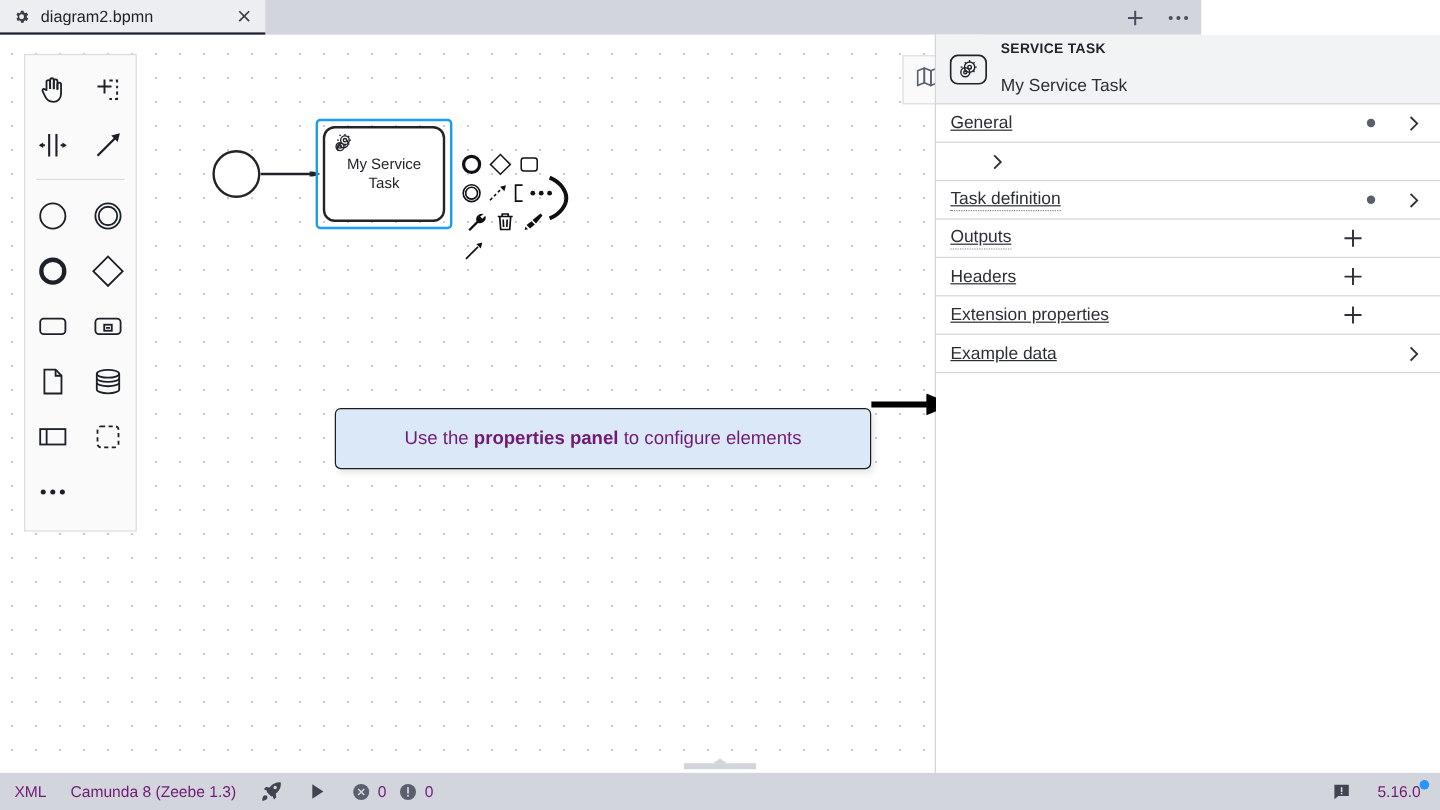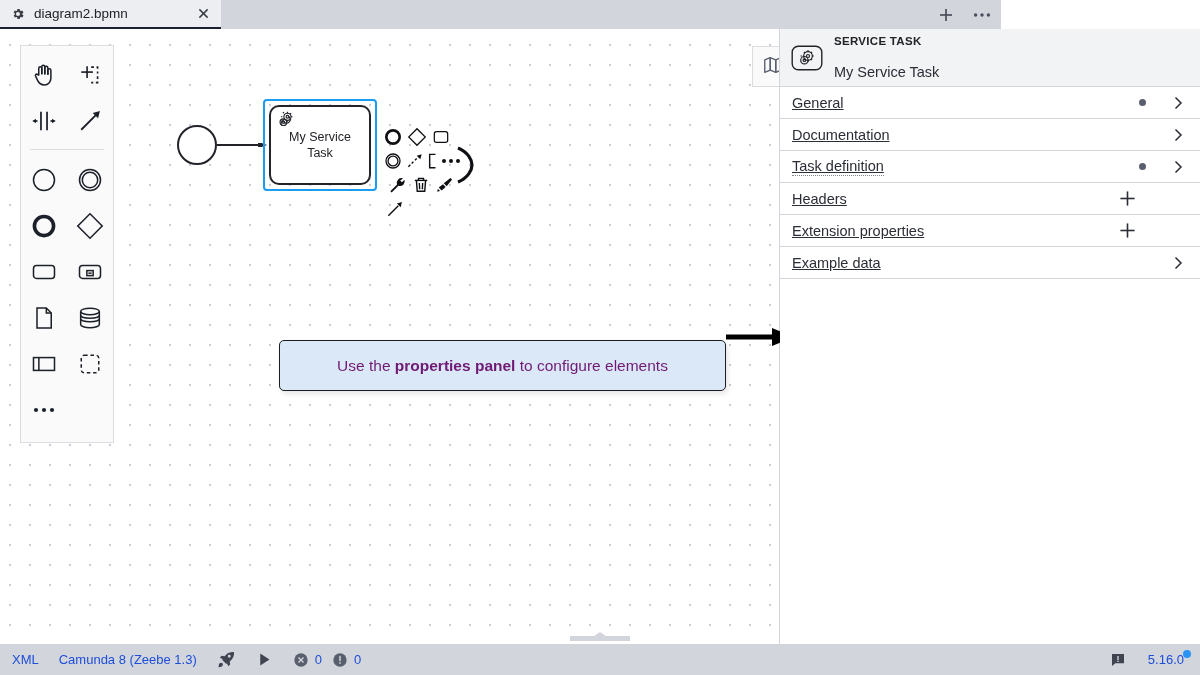--- a/index.html
+++ b/index.html
@@ -267,21 +267,21 @@
 
   
   .statusbar {
     position: absolute; left: 0; top: 644px;
     width: 1200px; height: 31px;
     background: #d2d5dc;
     display: flex; align-items: center;
     padding: 0 12px;
     box-sizing: border-box;
     font-size: 13px;
-    color: #1d4ed8;
+    color: #701a75;
   }
   .sb-item {
     display: flex; align-items: center;
     margin-right: 20px;
     white-space: nowrap;
   }
   .sb-icon {
     display: flex; align-items: center; justify-content: center;
     color: #3f4450;
   }
@@ -601,41 +601,50 @@
       <span class="group-label">General</span>
       <span class="group-dot"></span>
       <span class="group-chev">
         <svg width="11" height="14" viewBox="0 0 11 14" fill="none" stroke="#2b2e36" stroke-width="1.5">
             <path d="M2.5 1.5L8 7l-5.5 5.5"></path>
           </svg>
       </span>
     </div>
 
     <div class="group-row">
-      <span class="group-label">Documentation</span>
       <span class="group-dot hidden"></span>
       <span class="group-chev">
         <svg width="11" height="14" viewBox="0 0 11 14" fill="none" stroke="#2b2e36" stroke-width="1.5">
             <path d="M2.5 1.5L8 7l-5.5 5.5"></path>
           </svg>
       </span>
     </div>
 
     <div class="group-row">
       <span class="group-label dotted">Task definition</span>
       <span class="group-spacer"></span>
       <span class="group-dot"></span>
       <span class="group-chev">
         <svg width="11" height="14" viewBox="0 0 11 14" fill="none" stroke="#2b2e36" stroke-width="1.5">
             <path d="M2.5 1.5L8 7l-5.5 5.5"></path>
           </svg>
       </span>
     </div>
 
 
+    <div class="group-row plus-row">
+      <span class="group-label dotted">Outputs</span>
+      <span class="group-spacer"></span>
+      <span class="group-plus">
+        <svg width="17" height="17" viewBox="0 0 18 18" stroke="#2b2e36" stroke-width="1.7" fill="none">
+            <line x1="9" y1="1.5" x2="9" y2="16.5"></line>
+            <line x1="1.5" y1="9" x2="16.5" y2="9"></line>
+          </svg>
+      </span>
+    </div>
 
     <div class="group-row plus-row">
       <span class="group-label">Headers</span>
       <span class="group-spacer"></span>
       <span class="group-plus">
         <svg width="17" height="17" viewBox="0 0 18 18" stroke="#2b2e36" stroke-width="1.7" fill="none">
             <line x1="9" y1="1.5" x2="9" y2="16.5"></line>
             <line x1="1.5" y1="9" x2="16.5" y2="9"></line>
           </svg>
       </span>

